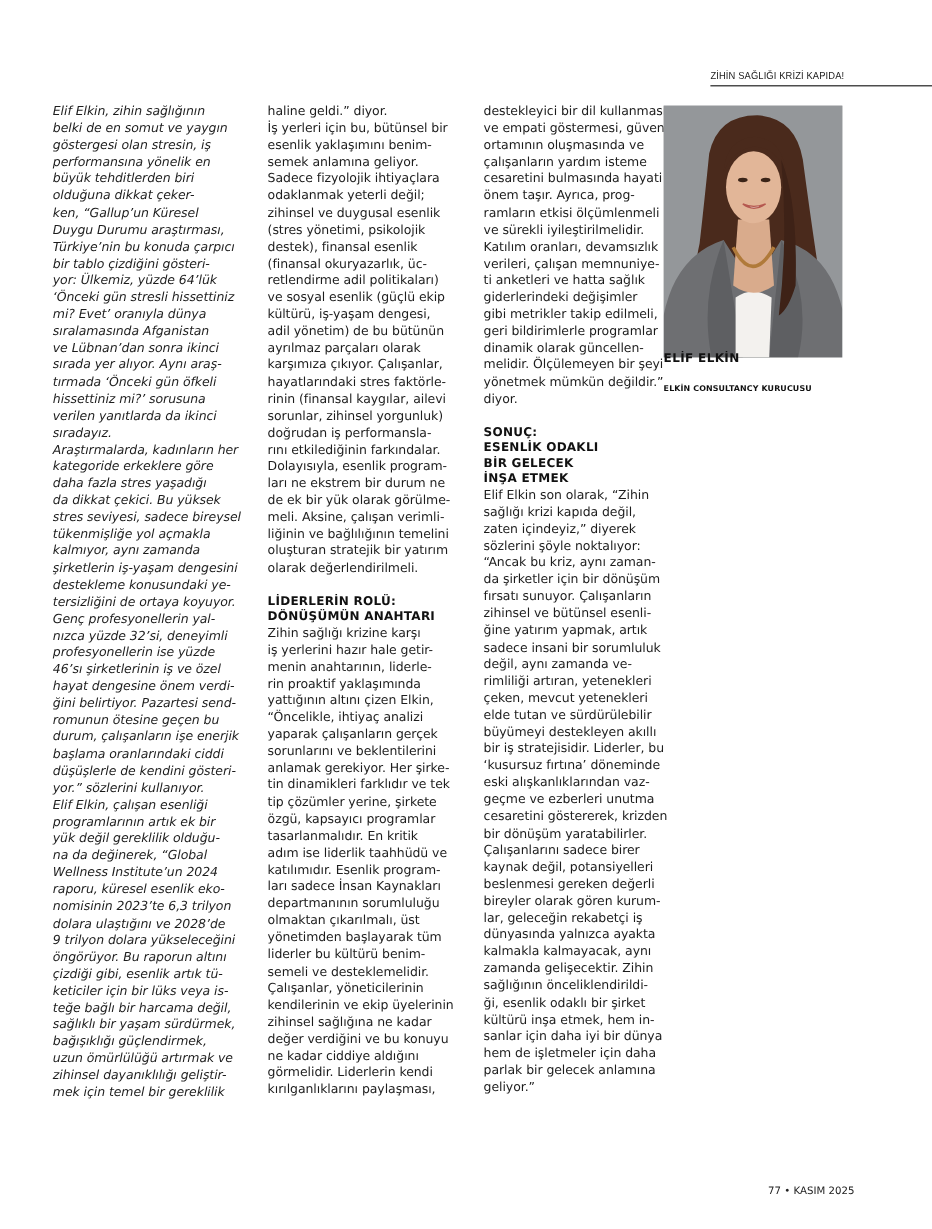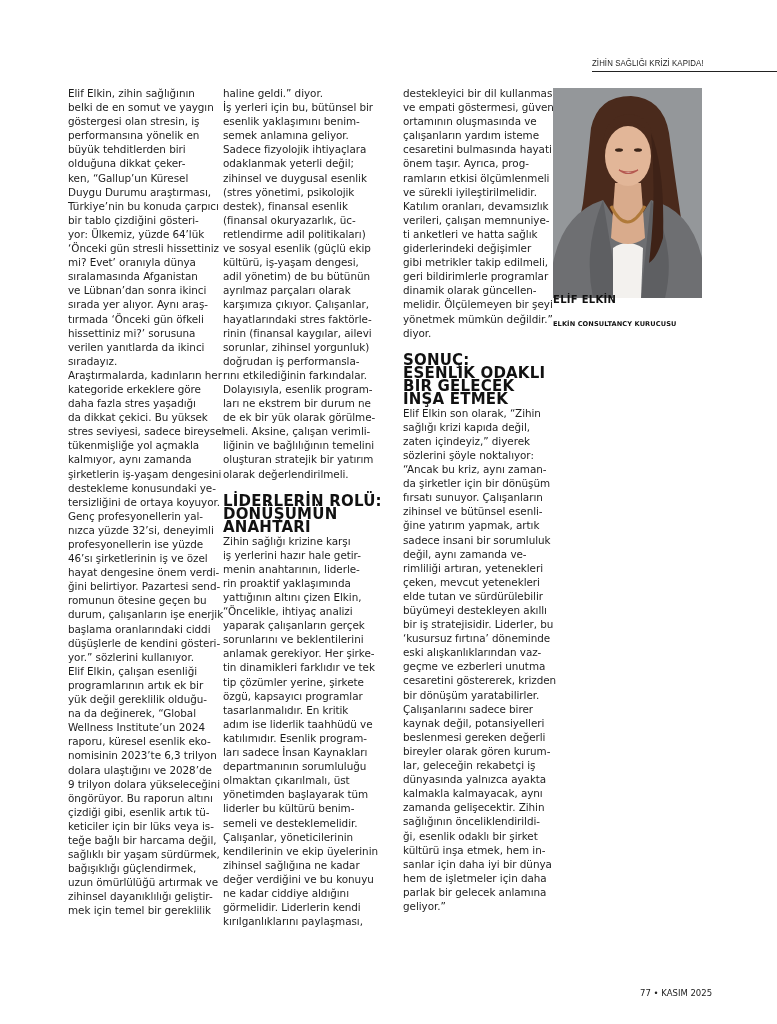--- a/index.html
+++ b/index.html
@@ -6,24 +6,24 @@
   body { width: 777px; height: 1024px; position: relative; overflow: hidden;
          font-family: "DejaVu Sans", sans-serif; color: #1a1a1a; }
   .header { position: absolute; left: 592px; top: 51px; width: 185px;
             border-bottom: 1px solid #222; padding-bottom: 1px; }
   .header span { font-family: "Liberation Sans Narrow", "Liberation Sans", sans-serif;
                  font-size: 8.5px; letter-spacing: 0.1px; color: #222; transform: scaleX(0.92);
                  transform-origin: left; display: inline-block; }
   .col { position: absolute; top: 86px; width: 163px; font-size: 10.4px;
          line-height: 14.1px; color: #1d1d1d; letter-spacing: -0.05px; }
   .col p { margin: 0; white-space: pre-line; }
-  #col1 { left: 68px; }
+  #col1 { left: 44px; font-style: italic; }
   #col2 { left: 223px; }
   #col3 { left: 403px; }
-  .sub { font-family: "DejaVu Sans", sans-serif; font-weight: bold; font-size: 15px;
+  .sub { font-family: "DejaVu Sans", sans-serif; font-weight: bold; font-size: 10px;
          line-height: 13px; letter-spacing: 0.2px; color: #111; margin: 0; white-space: pre-line; }
   .gap { height: 14px; }
   .photo { position: absolute; left: 553px; top: 88px; width: 149px; height: 210px;
            background: linear-gradient(180deg,#8d8f91 0%,#9a9c9e 45%,#a7a9ab 100%); overflow: hidden; }
   .caption-name { position: absolute; left: 553px; top: 294px; font-size: 10px; font-weight: bold;
                   color: #111; letter-spacing: 0.3px; }
   .caption-title { position: absolute; left: 553px; top: 320px; font-size: 6.6px; font-weight: bold;
                    color: #111; letter-spacing: 0.1px; }
   .footer { position: absolute; left: 640px; top: 988px; font-size: 8.5px; color: #222; }
   .footer b { font-weight: normal; }

